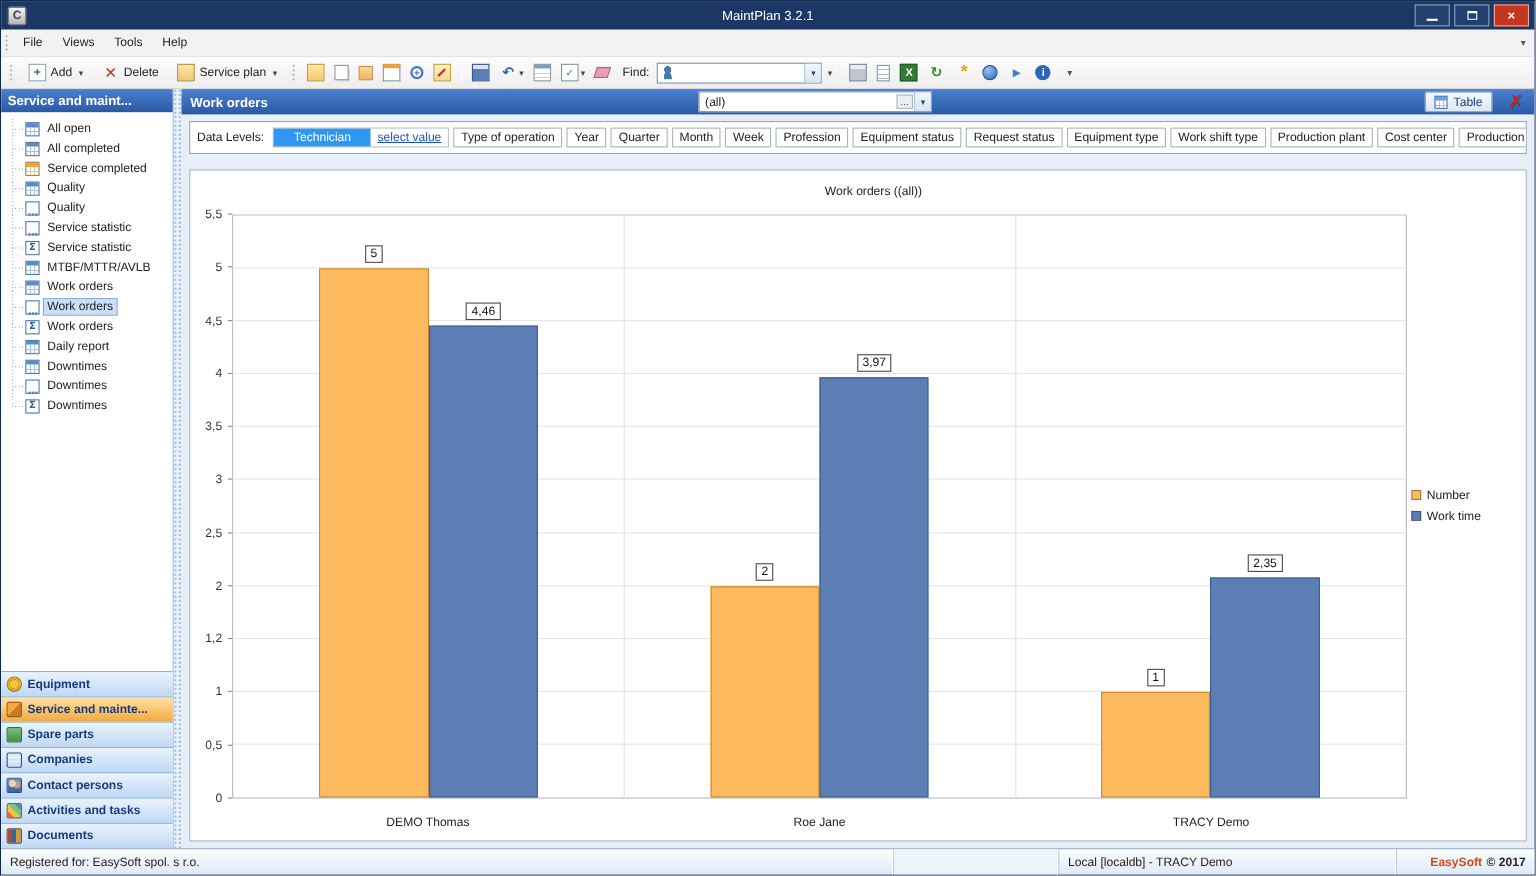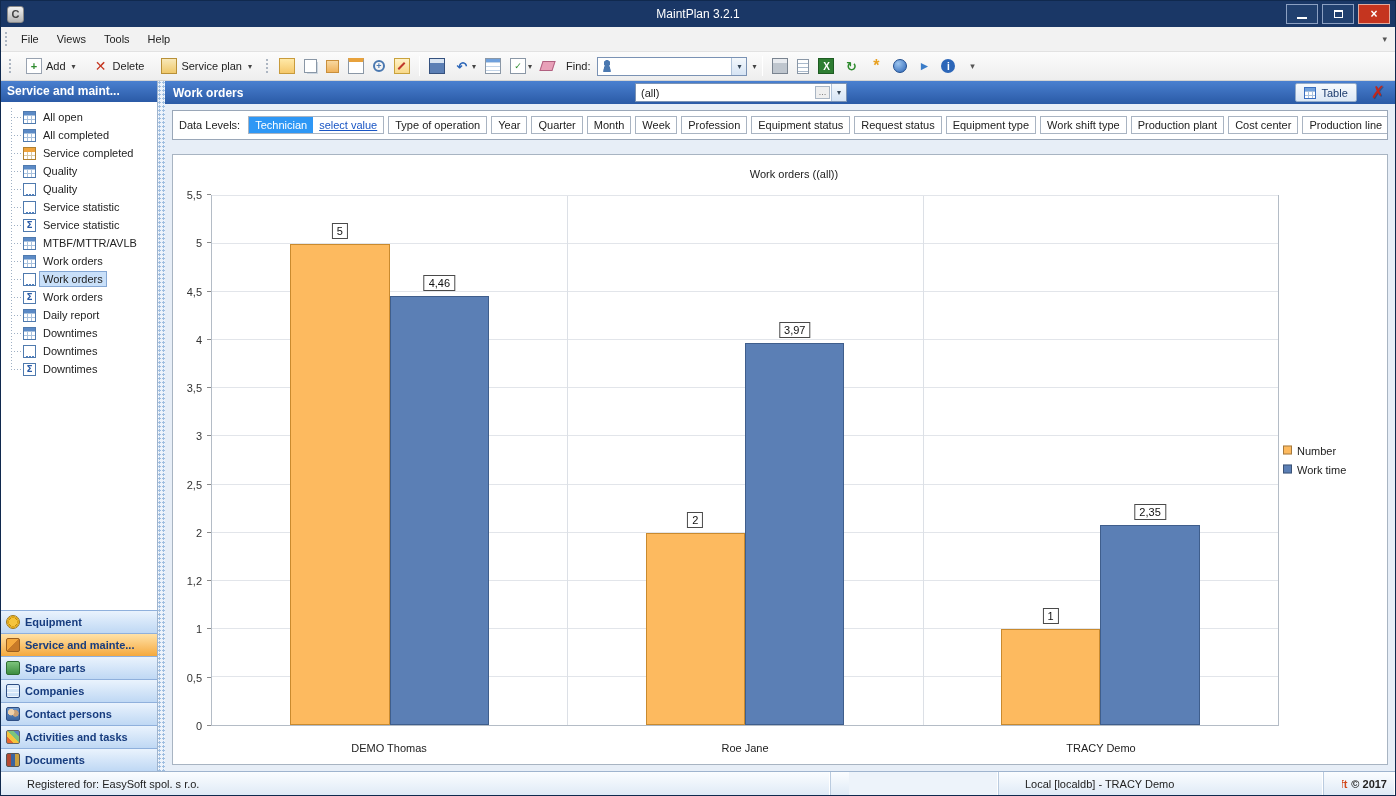--- a/index.html
+++ b/index.html
@@ -99,21 +99,21 @@
   .header-right{margin-left:auto;display:flex;align-items:center;gap:14px;padding-right:10px;}
   .table-btn{height:19px;padding:0 8px;background:linear-gradient(#F7FAFD,#DCE8F5);border:1px solid #93ABC9;border-radius:2px;color:#1C3C6E;display:flex;align-items:center;gap:5px;cursor:default;}
   .table-ico{width:12px;height:12px;border:1px solid #3A6FC0;background:#fff;background-image:linear-gradient(#6FA0DC 0 3px,transparent 3px),repeating-linear-gradient(to bottom,transparent 0 3px,#A9C2DE 3px 4px),repeating-linear-gradient(to right,transparent 0 3px,#A9C2DE 3px 4px);}
   .close-view{color:#C3261B;font-size:17px;font-weight:bold;line-height:1;text-shadow:1px 1px 0 rgba(0,0,0,.25);cursor:default;}
   .main-body{flex:1;padding:6px 7px;display:flex;flex-direction:column;gap:14px;min-height:0;}
 
   
   .datalevels{background:#fff;border:1px solid #9AA7B8;height:30px;flex:0 0 30px;display:flex;align-items:center;padding:0 6px;gap:4px;overflow:hidden;}
   .dl-label{margin-right:4px;white-space:nowrap;}
   .dl-group{display:flex;align-items:stretch;border:1px solid #A9B4C2;}
-  .dl-active{background:#2E97F5;color:#fff;padding:2px 6px;white-space:nowrap;}
+  .dl-active{background:#2E97F5;color:#fff;padding:2px 18px;white-space:nowrap;}
   .dl-link{color:#1A56C4;text-decoration:underline;padding:2px 6px;background:#fff;white-space:nowrap;cursor:pointer;}
   .dl-pill{border:1px solid #A9B4C2;background:#fff;padding:2px 6px;white-space:nowrap;cursor:default;}
 
   
   .chart-panel{flex:1;background:#fff;border:1px solid #A8B4C2;position:relative;min-height:0;}
   .chart-title{position:absolute;top:13px;left:0;right:0;text-align:center;color:#222;padding-left:28px;}
   .plot{position:absolute;left:38px;top:40px;bottom:38px;right:108px;border:1px solid #B4BCC6;}
   .gridline{position:absolute;left:0;right:0;height:1px;background:#E2E5EA;}
   .catsep{position:absolute;top:0;bottom:0;width:1px;background:#DCE0E6;}
   .bar{position:absolute;bottom:0;border:1px solid;}
@@ -122,21 +122,21 @@
   .ytick{position:absolute;right:9px;transform:translateY(50%);color:#333;}
   .ytickmark{position:absolute;right:0;width:4px;height:1px;background:#8A8A8A;}
   .xaxis{position:absolute;left:38px;right:108px;bottom:8px;height:22px;}
   .xtick{position:absolute;top:8px;transform:translateX(-50%);color:#222;white-space:nowrap;}
   .legend{position:absolute;right:6px;width:98px;top:50%;transform:translateY(-50%);display:flex;flex-direction:column;gap:7px;}
   .legend-item{display:flex;align-items:center;gap:5px;color:#222;}
   .legend-swatch{width:9px;height:9px;border:1px solid rgba(0,0,0,.35);flex:0 0 9px;}
 
   
   .statusbar{height:24px;flex:0 0 24px;background:linear-gradient(#FBFDFF,#DFEAF6);border-top:1px solid #9FB4CE;display:flex;align-items:stretch;color:#222;}
-  .sb-sec{display:flex;align-items:center;padding:0 8px;border-right:1px solid #BACBDF;box-shadow:inset -1px 0 0 #fff;white-space:nowrap;overflow:hidden;margin-left:18px;}
+  .sb-sec{display:flex;align-items:center;padding:0 8px;border-right:1px solid #BACBDF;box-shadow:inset -1px 0 0 #fff;white-space:nowrap;overflow:hidden;}
   .sb-1{flex:0 0 812px;}
   .sb-spacer{flex:0 0 150px;background:#EDF3FA;}
   .sb-3{flex:0 0 307px;}
   .sb-brand{flex:1;justify-content:flex-end;border-right:none;gap:4px;}
   .brand{color:#D2491C;font-weight:bold;}
   .copyright{font-weight:bold;color:#222;}
 </style>
 </head>
 <body>
 

